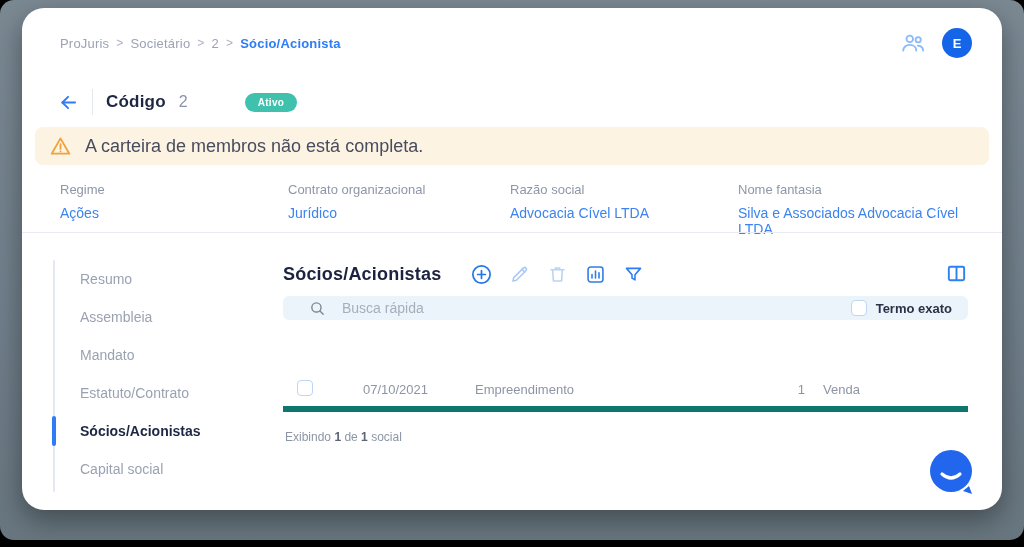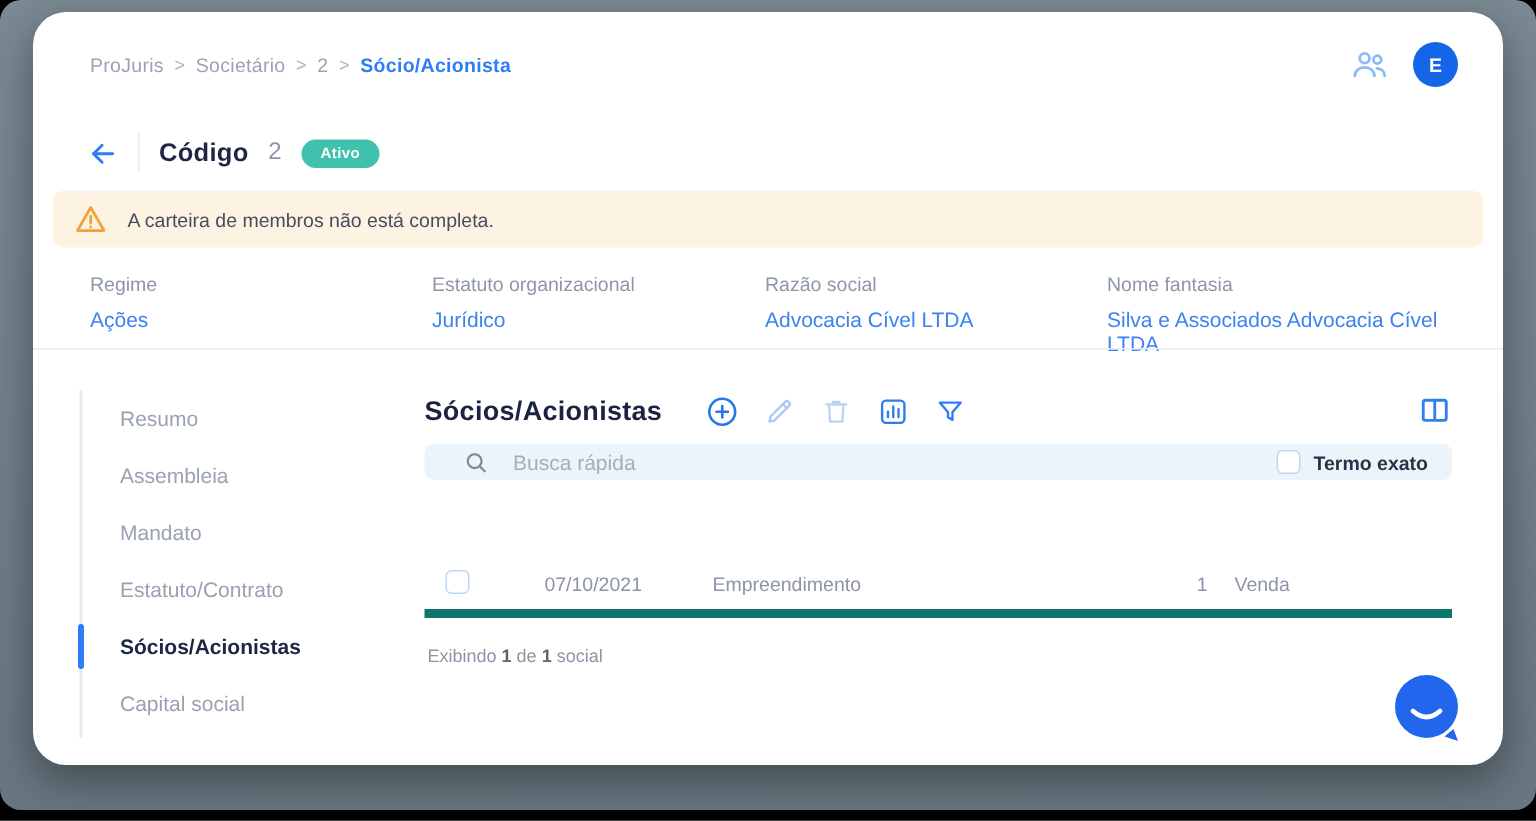--- a/index.html
+++ b/index.html
@@ -24,26 +24,26 @@
   .top-actions{display:flex;align-items:center;gap:16px;}
   .avatar{width:30px;height:30px;border-radius:50%;background:var(--accent-dark);color:#fff;
     font-size:13px;font-weight:700;display:flex;align-items:center;justify-content:center;}
 
   
   .title-row{position:absolute;left:36px;top:80px;height:28px;display:flex;align-items:center;gap:13px;}
   .vdivider{width:1px;height:26px;background:#e3e7ee;}
   .page-title{font-size:17px;font-weight:800;color:var(--text-dark);letter-spacing:.2px;}
   .page-code{font-size:16px;color:#8b93a6;}
   .badge{background:var(--badge-teal);color:#fff;font-size:10px;font-weight:700;
-    padding:4px 13px;border-radius:10px;letter-spacing:.3px;}
+    padding:4px 13px;border-radius:10px;letter-spacing:.3px;margin-left:44px;}
 
   
   .warning{position:absolute;left:13px;right:13px;top:119px;height:38px;background:var(--warning-bg);
     border-radius:8px;display:flex;align-items:center;gap:13px;padding-left:14px;}
-  .warning-text{font-size:13px;color:#474c5e;}
+  .warning-text{font-size:18px;color:#474c5e;}
 
   
   .info-row{position:absolute;left:38px;top:174px;right:30px;display:flex;}
   .info-field{display:flex;flex-direction:column;gap:8px;}
   .info-field:nth-child(1){width:228px;} .info-field:nth-child(2){width:222px;}
   .info-field:nth-child(3){width:228px;} .info-field:nth-child(4){flex:1;}
   .info-label{font-size:13px;color:#8e97a8;}
   .info-value{font-size:14px;color:var(--link-blue);cursor:pointer;}
   .hdivider{position:absolute;left:0;right:0;top:224px;height:1px;background:var(--border-light);}
 
@@ -142,21 +142,21 @@
     </span>
     <span class="warning-text">A carteira de membros não está completa.</span>
   </div>
 
   <div class="info-row">
     <div class="info-field">
       <span class="info-label">Regime</span>
       <span class="info-value">Ações</span>
     </div>
     <div class="info-field">
-      <span class="info-label">Estatuto organizacional</span>
+      <span class="info-label">Contrato organizacional</span>
       <span class="info-value">Jurídico</span>
     </div>
     <div class="info-field">
       <span class="info-label">Razão social</span>
       <span class="info-value">Advocacia Cível LTDA</span>
     </div>
     <div class="info-field">
       <span class="info-label">Nome fantasia</span>
       <span class="info-value">Silva e Associados Advocacia Cível LTDA</span>
     </div>

